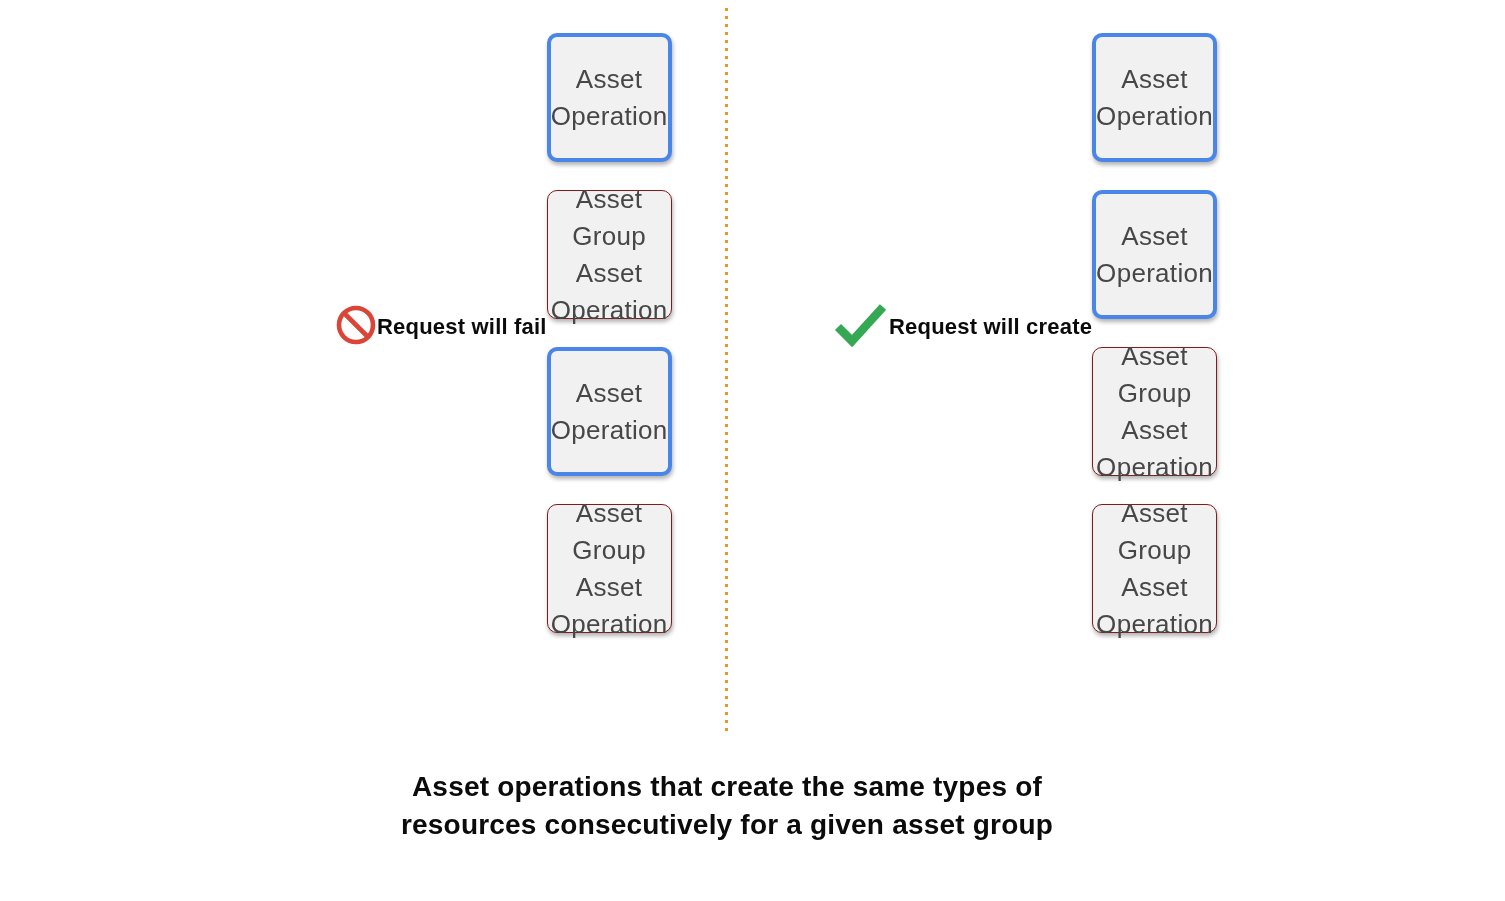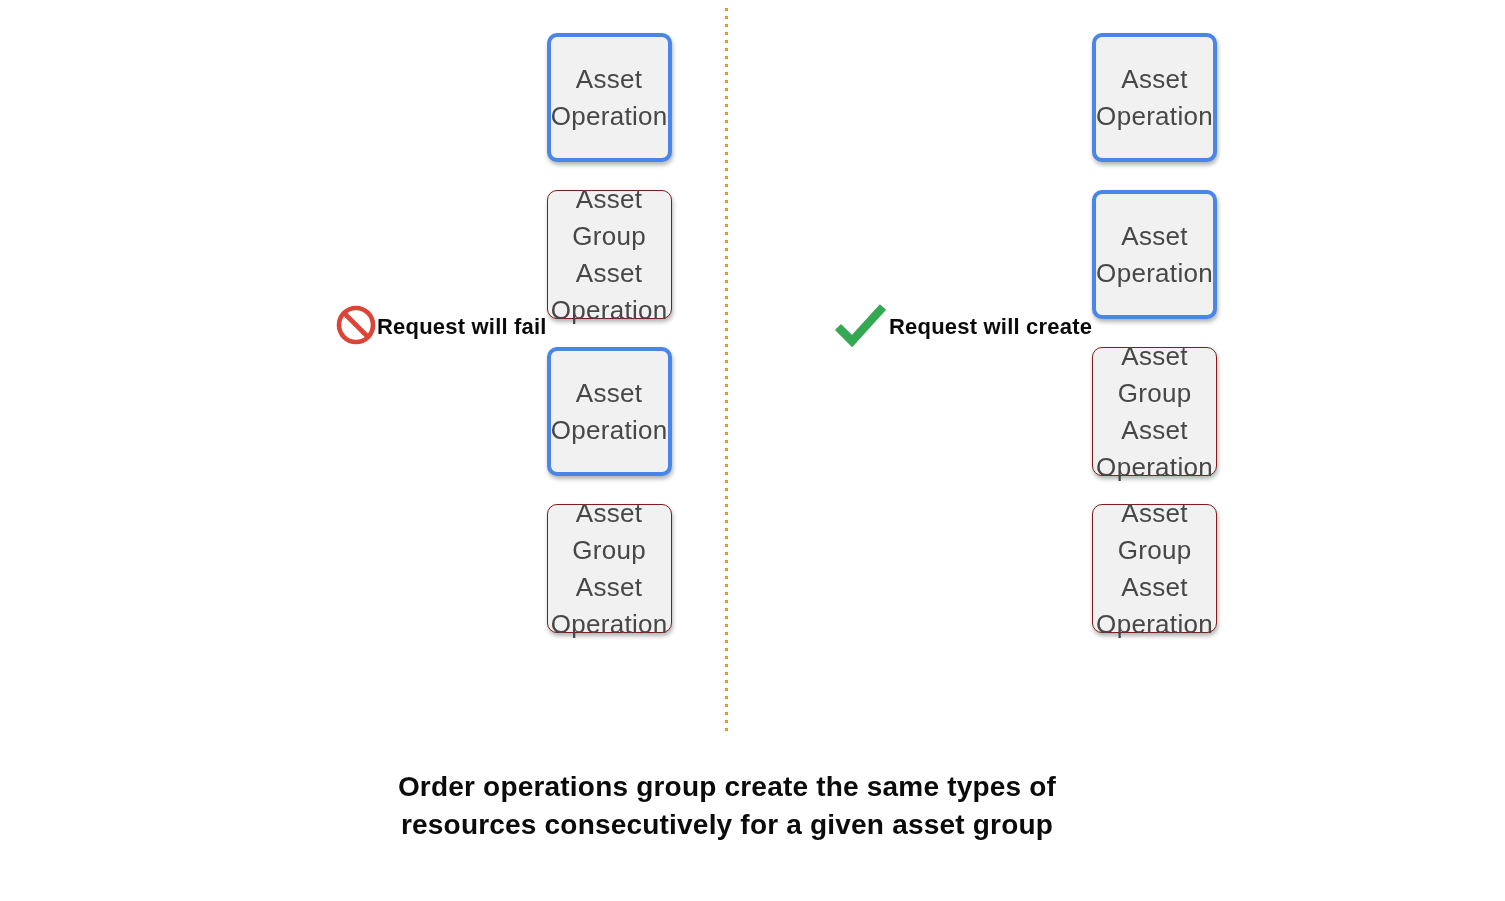--- a/index.html
+++ b/index.html
@@ -148,16 +148,16 @@
         <span class="box-label">Asset Group
 Asset Operation</span>
       </div>
       <div class="box variant-orange">
         <span class="box-label">Asset Group
 Asset Operation</span>
       </div>
     </div>
   </div>
 
-  <div class="caption">Order operations group create the same types of
+  <div class="caption">Asset operations that create the same types of
 resources consecutively for a given asset group</div>
 
 </div>
 
 </body></html>

